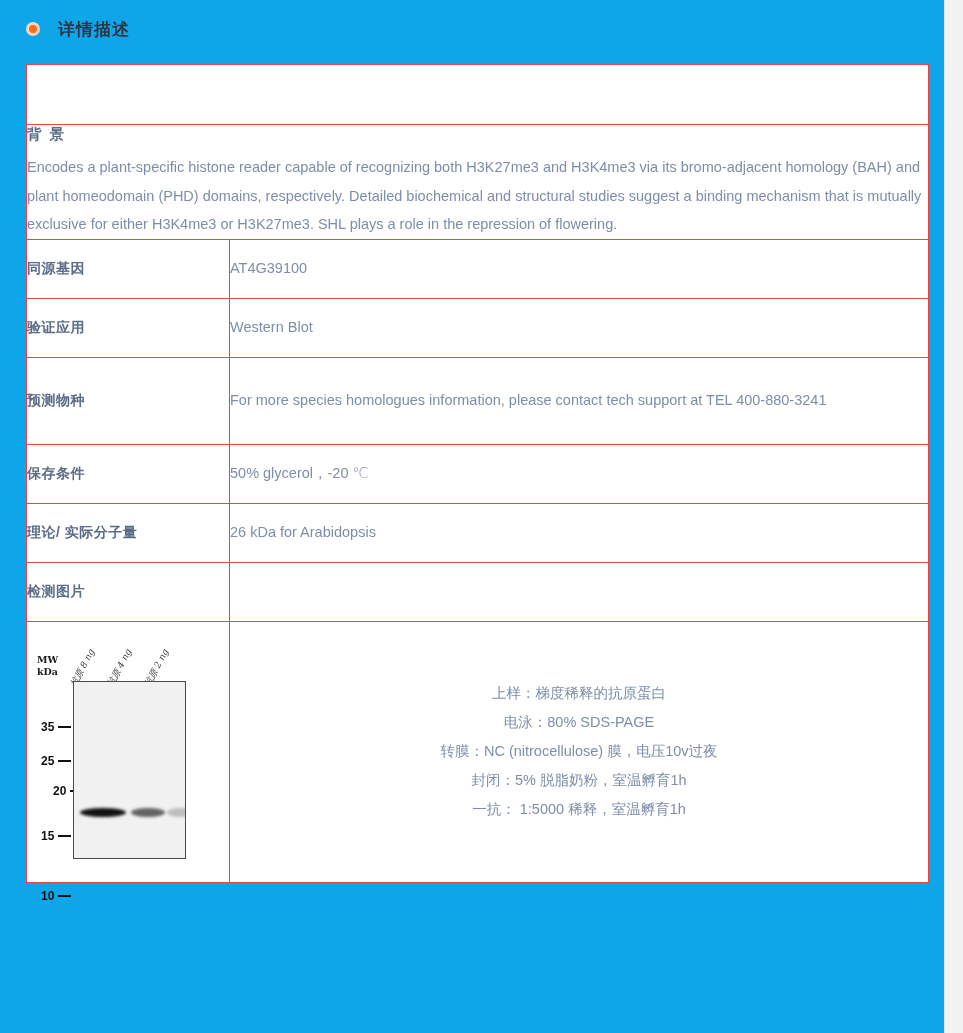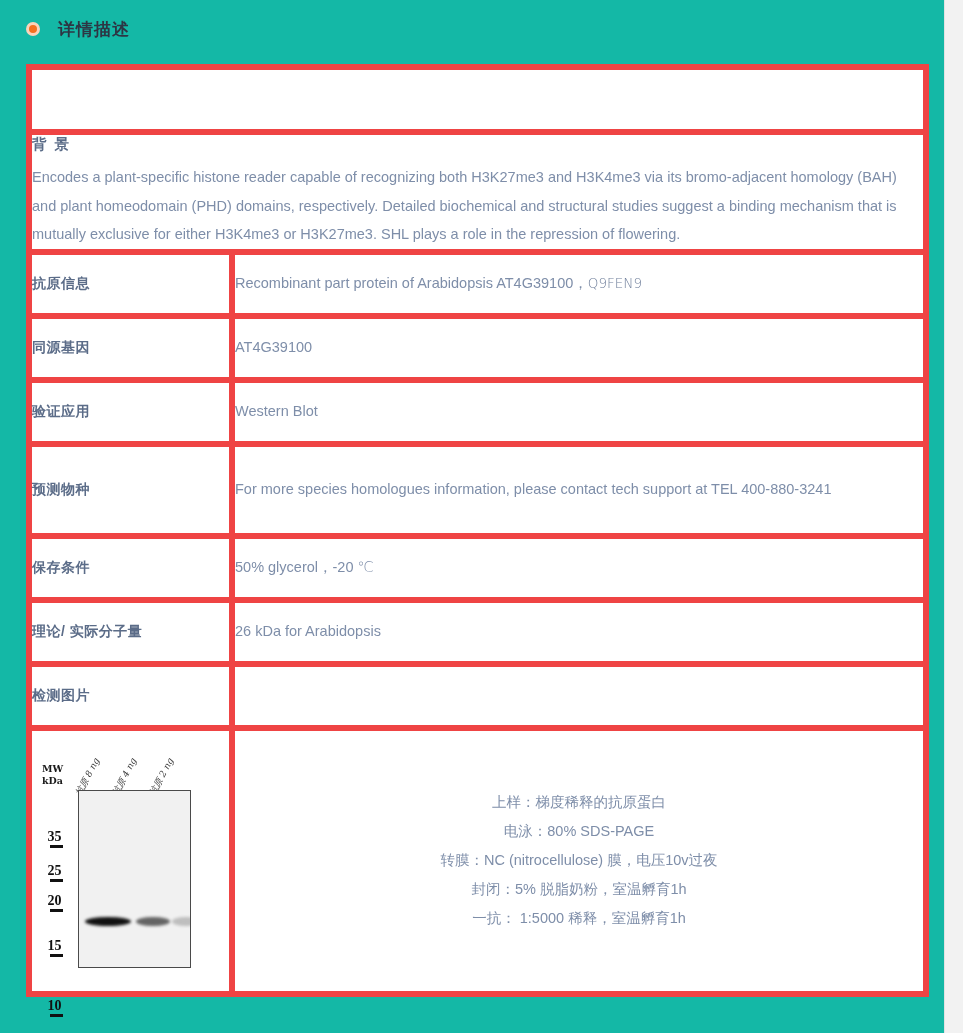--- a/index.html
+++ b/index.html
@@ -11,21 +11,21 @@
     width: 963px;
     height: 1033px;
     font-family: "Liberation Sans", "DejaVu Sans", sans-serif;
     position: relative;
     overflow: hidden;
   }
   .page {
     position: relative;
     width: 963px;
     height: 1033px;
-    background: #14b8a6;
+    background: #0ea5e9;
   }
   
   .gutter-strip {
     position: absolute;
     top: 0;
     right: 0;
     width: 18px;
     height: 1033px;
     background: #f2f2f2;
     border-left: 1px solid #e2e2e2;
@@ -68,21 +68,21 @@
   .detail-table {
     position: absolute;
     left: 26px;
     top: 64px;
     width: 903px;
     border-collapse: collapse;
     table-layout: fixed;
     background: #ffffff;
   }
   .detail-table td {
-    border: 6px solid #ef4444;
+    border: 1px solid #ef4444;
     vertical-align: middle;
     padding: 0;
   }
   .col-label { width: 203px; }
 
   .empty-row td { height: 59px; }
 
   .bg-cell {
     padding: 16px 22px 22px 21px;
   }
@@ -158,25 +158,24 @@
     font-family: "DejaVu Serif", serif;
     font-size: 9.5px;
     color: #1a1a1a;
     line-height: 12px;
     font-weight: bold;
   }
   .mw-tick {
     position: absolute;
     display: flex;
     align-items: center;
-    font-family: Liberation Serif, serif;
-    font-size: 14px;
+    font-family: Liberation Sans, sans-serif;
+    font-size: 12px;
     font-weight: bold;
     color: #111111;
-    flex-direction: column;
   }
   .mw-tick .tick-line {
     display: inline-block;
     width: 13px;
     height: 2.5px;
     background: #111111;
     margin-left: 4px;
   }
   .lane-label {
     position: absolute;
@@ -225,24 +224,20 @@
         <td colspan="2"></td>
       </tr>
 
       <tr>
         <td colspan="2" class="bg-cell">
           <div class="bg-title">背 景</div>
           <div class="bg-text">Encodes a plant-specific histone reader capable of recognizing both H3K27me3 and H3K4me3 via its bromo-adjacent homology (BAH) and plant homeodomain (PHD) domains, respectively. Detailed biochemical and structural studies suggest a binding mechanism that is mutually exclusive for either H3K4me3 or H3K27me3. SHL plays a role in the repression of flowering.</div>
         </td>
       </tr>
 
-      <tr class="row-std">
-        <td class="lbl">抗原信息</td>
-        <td class="val"><span>Recombinant part protein of Arabidopsis AT4G39100，</span><span class="accession">Q9FEN9</span></td>
-      </tr>
 
       <tr class="row-std">
         <td class="lbl">同源基因</td>
         <td class="val">AT4G39100</td>
       </tr>
 
       <tr class="row-std">
         <td class="lbl">验证应用</td>
         <td class="val">Western Blot</td>
       </tr>
@@ -276,21 +271,21 @@
             </div>
             <div id="mw-ticks">
                 <div class="mw-tick" style="left: 14px; top: 96px;">
                   <span>35</span>
                   <span class="tick-line"></span>
                 </div>
                 <div class="mw-tick" style="left: 14px; top: 130px;">
                   <span>25</span>
                   <span class="tick-line"></span>
                 </div>
-                <div class="mw-tick" style="left: 14px; top: 160px;">
+                <div class="mw-tick" style="left: 26px; top: 160px;">
                   <span>20</span>
                   <span class="tick-line"></span>
                 </div>
                 <div class="mw-tick" style="left: 14px; top: 205px;">
                   <span>15</span>
                   <span class="tick-line"></span>
                 </div>
                 <div class="mw-tick" style="left: 14px; top: 265px; justify-content: flex-end;">
                   <span>10</span>
                   <span class="tick-line"></span>

